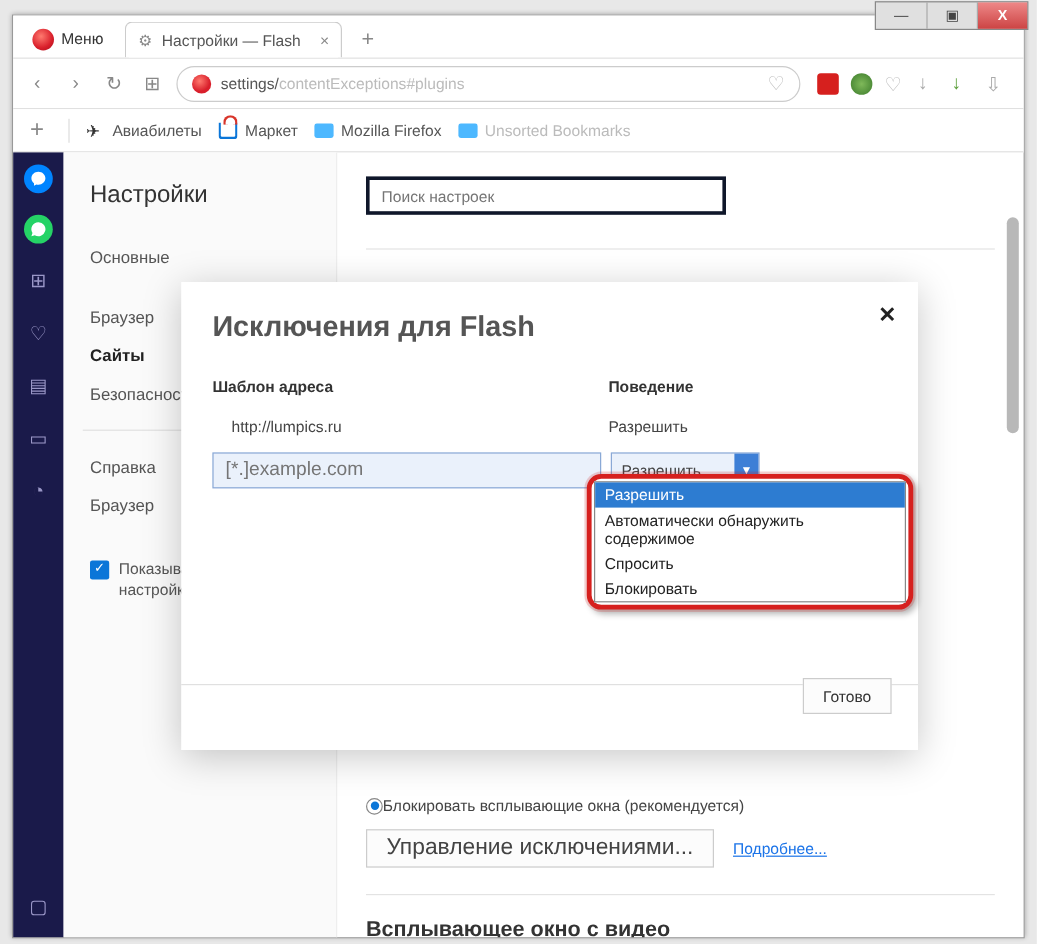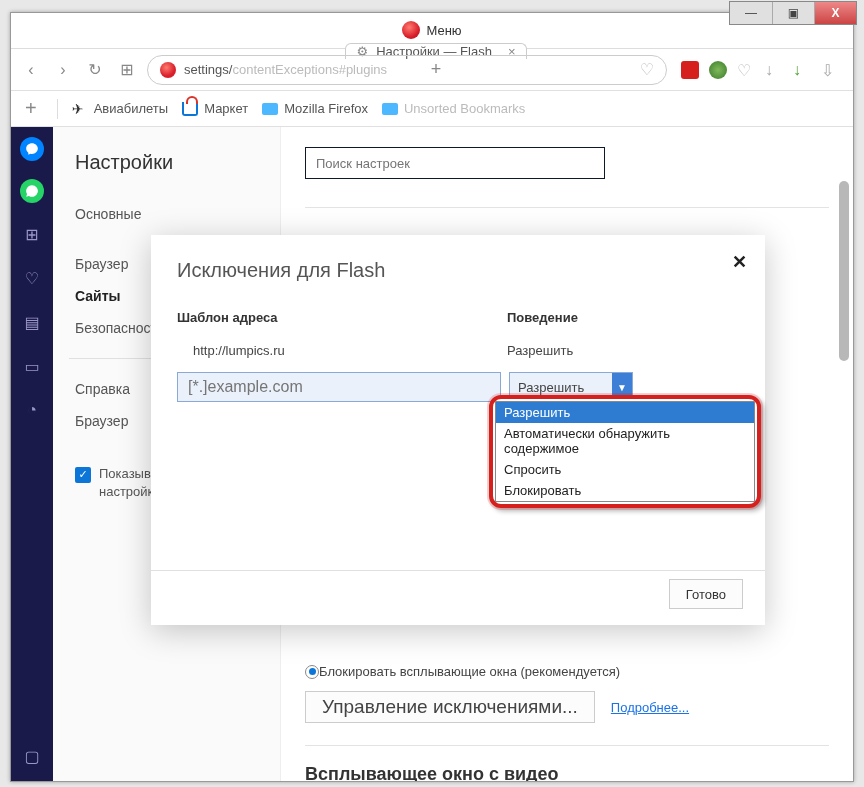--- a/index.html
+++ b/index.html
@@ -13,21 +13,21 @@
 .win-controls {
   position: absolute; top: -12px; right: -4px; display: flex; border: 1px solid #888; background:#e0e0e0; z-index:100;
 }
 .win-btn {
   width: 42px; height: 22px; display:flex; align-items:center; justify-content:center;
   font-size: 12px; border-left:1px solid #aaa; color:#444;
 }
 .win-btn:first-child { border-left:none; }
 .win-close { background: linear-gradient(#e88,#c44); color:#fff; font-weight:bold; }
 
-.tab-bar { height: 36px; background: #fff; display:flex; align-items:center; padding: 4px 6px 0 6px; border-bottom:1px solid #ddd;flex-direction:column; }
+.tab-bar { height: 36px; background: #fff; display:flex; align-items:center; padding: 4px 6px 0 6px; border-bottom:1px solid #ddd; }
 .opera-btn {
   display:flex; align-items:center; gap:6px; padding:4px 10px; font-size:13px; color:#333;
   border-radius:4px;
 }
 .opera-logo { width:18px; height:18px; border-radius:50%; background: radial-gradient(circle at 40% 35%, #ff7a6f 0%, #d91f2b 60%, #a50f1e 100%); position:relative; }
 .tab {
   display:flex; align-items:center; gap:8px; background:#fff; border:1px solid #ccc;
   border-bottom:none; border-radius:6px 6px 0 0; height:30px; padding:0 10px; margin-left:8px;
   font-size:13px; color:#555;
 }
@@ -84,21 +84,21 @@
 .s-item { padding:8px 0; color:#555; cursor:pointer; }
 .s-item.active { font-weight:bold; color:#222; }
 .s-divider { height:1px; background:#e0e0e0; margin:14px 0 14px -6px; width:200px; }
 .adv-check { display:flex; align-items:flex-start; gap:8px; margin-top:28px; font-size:13px; color:#555; line-height:1.4; }
 .checkbox { width:16px; height:16px; background:#0b76d8; border-radius:2px; display:flex; align-items:center; justify-content:center; color:#fff; font-size:11px; flex-shrink:0; margin-top:2px; }
 
 .main-panel {
   flex:1; padding:20px 24px; overflow:hidden; position:relative;
 }
 .search-inp {
-  width:300px; height:32px; border:1px solid #0f172a; padding:0 10px; font-size:13px; color:#888;
+  width:300px; height:32px; border:3px solid #0f172a; padding:0 10px; font-size:13px; color:#888;
 }
 .section { margin-top:28px; padding-bottom:20px; border-top:1px solid #e3e3e3; padding-top:18px; }
 .sec-row { display:flex; align-items:center; gap:16px; margin-top:12px; }
 .mgmt-btn {
   height:32px; padding:0 16px; background:#fcfcfc; border:1px solid #ccc; font-size:19px; color:#444;
 }
 .more-link { color:#1a73e8; text-decoration:underline; font-size:13px; }
 .radio-row { display:flex; align-items:center; margin-top:14px; font-size:13px; color:#444; }
 .radio { width:14px; height:14px; border:1px solid #888; border-radius:50%; display:flex; align-items:center; justify-content:center; }
 .radio.on:after { content:''; width:7px; height:7px; border-radius:50%; background:#0b76d8; }
@@ -112,41 +112,41 @@
   background:#b8b8b8; border-radius:5px;
 }
 
 
 .modal-backdrop {
   position:absolute; left:140px; top:108px; width:614px; height:390px;
   background:#fff; box-shadow:0 6px 30px rgba(0,0,0,0.22); z-index:20;
   padding:24px 26px 18px 26px;
 }
 .modal-close { position:absolute; top:16px; right:18px; font-size:18px; color:#222; cursor:pointer; font-weight:bold; }
-.modal-title { font-size:20px; color:#555; font-weight:normal; }
+.modal-title { font-size:24px; color:#555; font-weight:bold; }
 .modal-cols { display:flex; margin-top:28px; font-size:13px; color:#333; font-weight:600; }
 .col-pattern { width:330px; }
 .col-behavior { }
 .exist-row { display:flex; margin-top:18px; font-size:13px; color:#444; }
 .exist-row .url { width:330px; padding-left:16px; }
 .input-row { display:flex; margin-top:14px; gap:8px; }
 .pattern-input {
   width:324px; height:30px; border:1px solid #8aa9d6; background:#eaf1fb;
   padding:0 10px; font-size:16px; color:#888;
 }
 .select-box {
   width:124px; height:30px; border:1px solid #8aa9d6; background:#eaf1fb;
   display:flex; align-items:center; padding:0 8px; font-size:13px; color:#444;
   position:relative;
 }
 .select-arrow {
   position:absolute; right:0; top:0; width:20px; height:100%;
   background:#3d7fd6; display:flex; align-items:center; justify-content:center; color:#fff; font-size:10px;
 }
-.modal-footer { position:absolute; bottom:16px; right:22px; }
+.modal-footer { position:absolute; bottom:30px; right:22px; }
 .done-btn {
   height:30px; padding:0 16px; background:#fcfcfc; border:1px solid #ccc; font-size:13px; color:#333;
 }
 .modal-divider { position:absolute; bottom:54px; left:0; right:0; height:1px; background:#e0e0e0; }
 
 
 .dropdown-highlight {
   position:absolute; left:478px; top:268px; width:272px;
   border:4px solid #d6201e; border-radius:12px; z-index:30;
   box-shadow: 0 0 0 2px rgba(214,32,30,0.2), 3px 3px 5px rgba(0,0,0,0.3);

